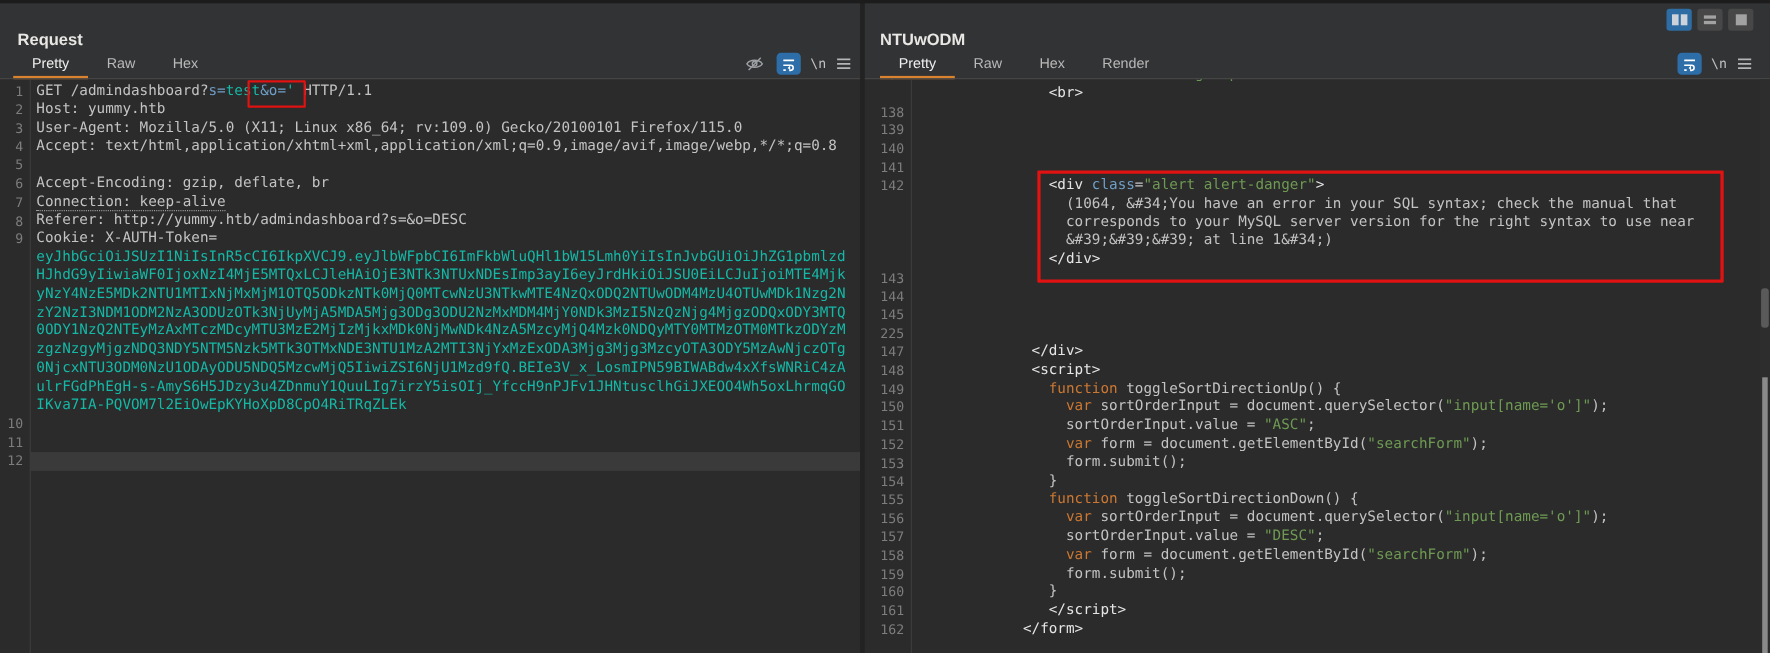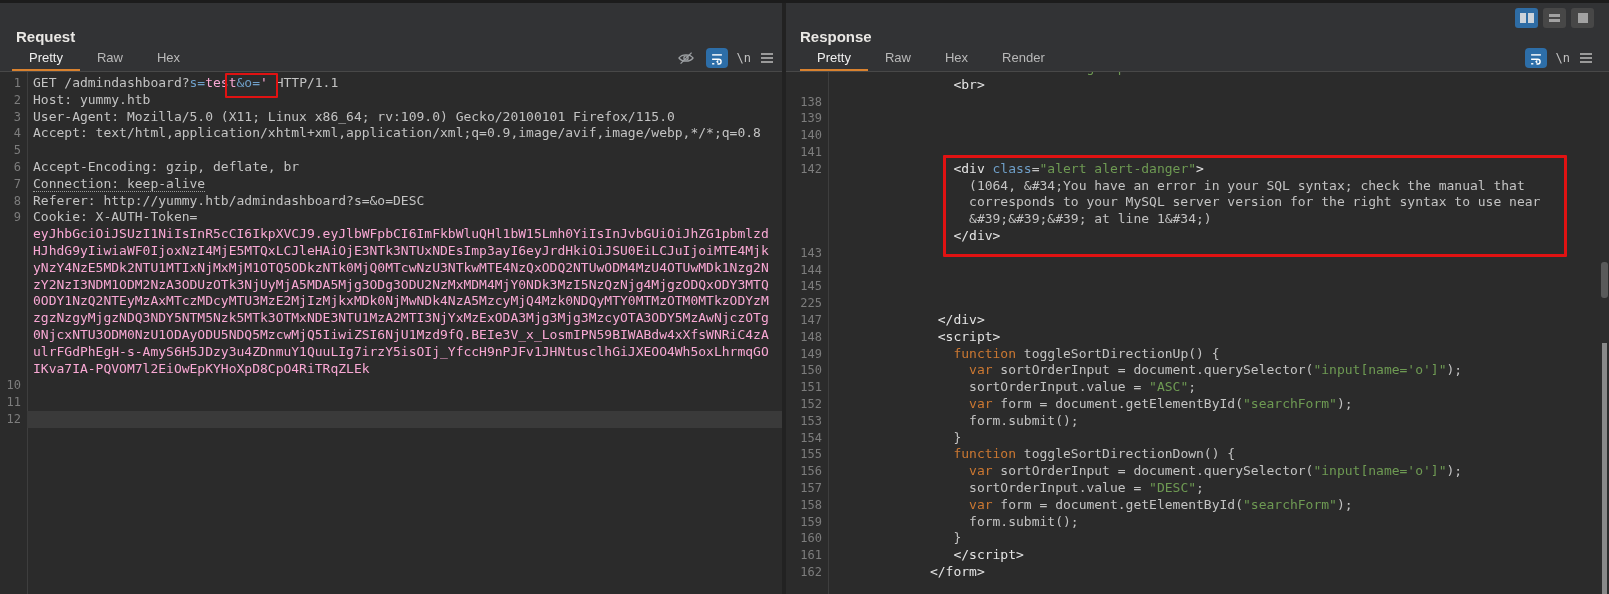--- a/index.html
+++ b/index.html
@@ -39,21 +39,21 @@
   .row{display:flex;height:16.8px;line-height:16.8px;white-space:pre;}
   .ln{color:#7d7d7d;font-size:12px;text-align:right;}
   .editor-req .ln{flex:0 0 21px;}
   .editor-req .code{padding-left:12px;}
   .editor-res .ln{flex:0 0 36px;}
   .editor-res .code{padding-left:14px;}
   .code{white-space:pre;}
   .gutline{position:absolute;top:0;bottom:0;width:1px;background:#3e3e3e;}
   .gutline-req{left:27px;} .gutline-res{left:42px;}
   .row.hl{background:linear-gradient(to right,transparent 27px,#3a3a3a 27px);}
-  .tk-p{color:#c3c3c3;} .tk-b{color:#6f9fc8;} .tk-v{color:#f9a8d4;margin-top:48px;}
+  .tk-p{color:#c3c3c3;} .tk-b{color:#6f9fc8;} .tk-v{color:#14b8a6;margin-top:48px;}
   .tk-g{color:#6e9a53;} .tk-t{color:#e5e5e5;} .tk-k{color:#cc7832;}
   .tk-u{color:#c3c3c3;border-bottom:1px dotted #9a9a9a;}
   .annobox{position:absolute;border:3px solid #e01212;border-radius:1px;pointer-events:none;}
   .anno-req{left:225px;top:1px;width:49px;height:21px;border-width:2px;}
   .anno-res{left:157px;top:83px;width:618px;height:96px;}
   
   .sbtrack{position:absolute;right:0;top:72px;bottom:0;width:9px;background:#2d2d2d;}
   .sbthumb{position:absolute;right:1px;top:190px;width:7px;height:36px;background:#5a5a5a;border-radius:3px;}
   .sbstrip{position:absolute;right:2px;top:271px;width:5px;bottom:0;background:#8a8a8a;}
   svg{display:block;}
@@ -140,21 +140,21 @@
         <div class="row hl"><span class="ln">12</span><span class="code"></span></div>
       </div>
     <div class="annobox anno-req"></div>
   </div>
 </div>
 
 <div class="seam"></div>
 
 <div class="panel panel-res">
   <div class="phead">
-    <div class="ptitle" style="left:14px;">Response</div>
+    <div class="ptitle" style="left:14px;">NTUwODM</div>
     <div class="tabs" style="left:2px;">
       <div class="tab active">Pretty</div>
       <div class="tab">Raw</div>
       <div class="tab">Hex</div>
       <div class="tab">Render</div>
     </div>
     <div class="tools tools-res">
       <span class="iconbtn blue">
         <svg width="16" height="16" viewBox="0 0 18 18" fill="none" stroke="#ffffff" stroke-width="1.6">
           <path d="M3.5 5.5 H14.5"></path>

